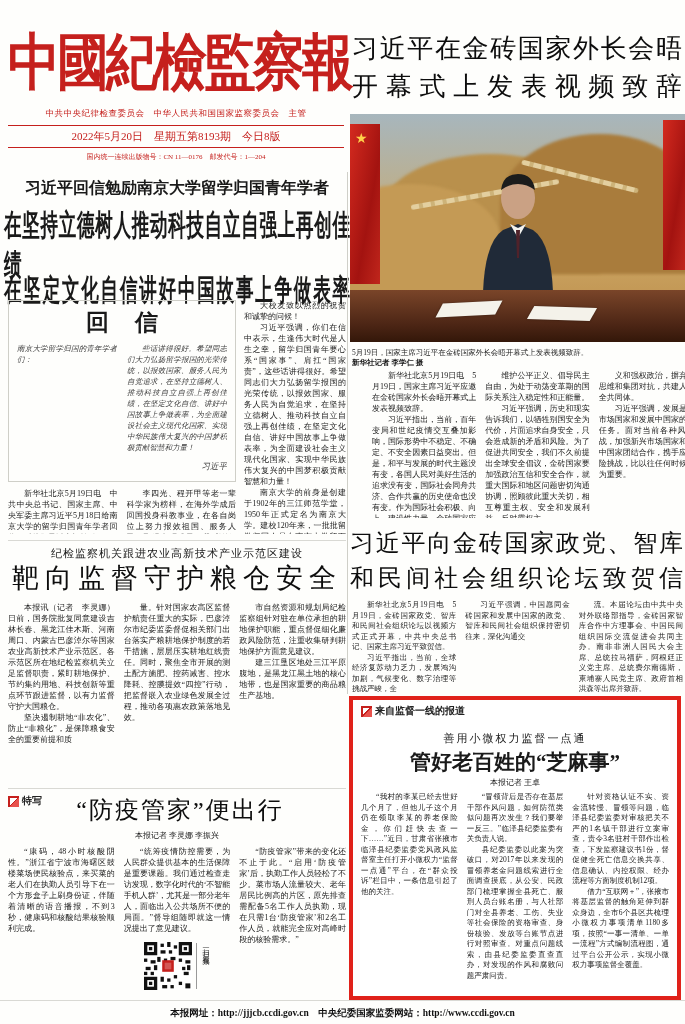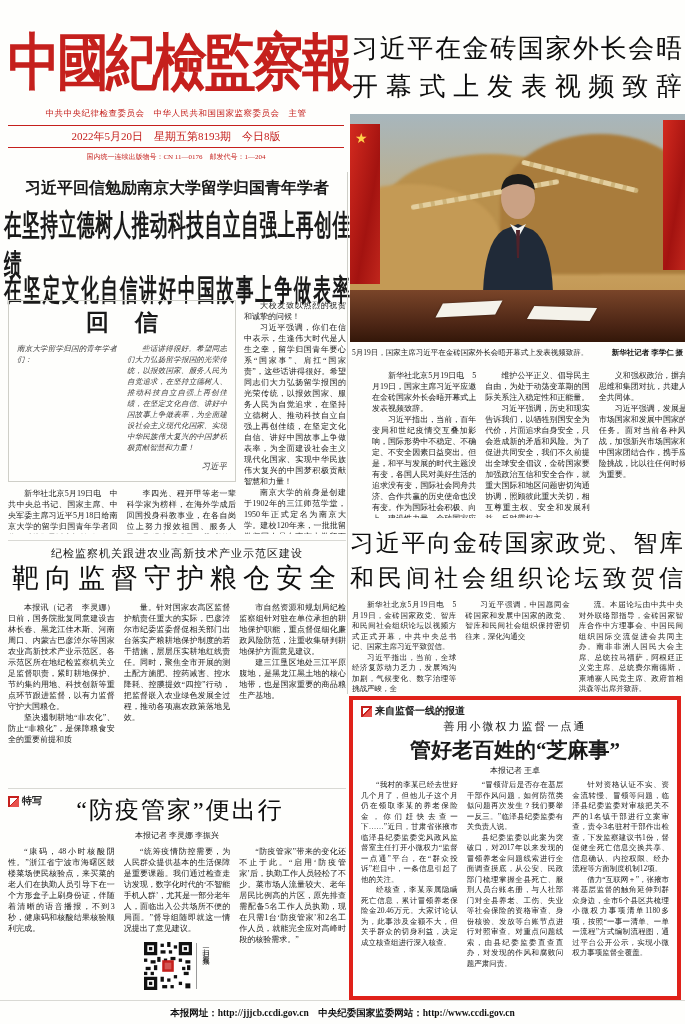--- a/index.html
+++ b/index.html
@@ -33,21 +33,21 @@
   .letter-text{font-style:italic;color:#3c3c3c;font-size:7.5px;line-height:11px;text-align:justify;}
   .sig{text-align:right;font-size:8.5px;margin-top:8px;font-style:italic;}
   
   .tag{display:flex;align-items:center;gap:3px;font-size:10px;font-weight:bold;color:#222;}
   .tag-icon{width:11px;height:11px;background:linear-gradient(135deg,#c5201d 55%,#e8524d 55%);
             display:inline-block;position:relative;}
   .tag-icon::after{content:"";position:absolute;left:2px;top:2px;width:7px;height:7px;
             background:linear-gradient(315deg,transparent 50%,#fff 50%);}
   
   .redbox{border:4px solid #e0211a;background:#fff;box-sizing:border-box;padding:4px 8px;}
-  .box-kicker{text-align:center;font-size:11px;letter-spacing:2px;margin-top:1px;}
+  .box-kicker{text-align:center;font-size:11px;letter-spacing:2px;margin-top:13px;}
   .box-headline{text-align:center;font-size:21px;font-weight:bold;margin:2px 0 1px;}
   .byline{text-align:center;font-size:8px;margin-bottom:4px;}
   
   .photo{overflow:hidden;background:linear-gradient(180deg,#a7b6bd 0%,#c3ad7e 45%,#c79e5c 70%,#b98a45 100%);}
   .mtn{position:absolute;border-radius:50% 50% 0 0;filter:blur(1.5px);}
   .wall{position:absolute;background:repeating-linear-gradient(90deg,#e3cf9f 0 8px,#cdb379 8px 12px);
         height:5px;border-radius:3px;filter:blur(.4px);}
   .flag{background:linear-gradient(100deg,#d42a1f 0%,#a31310 60%,#c0261c 100%);}
   .flag .star{position:absolute;color:#ffd24a;font-size:14px;top:6px;left:5px;}
   .desk{background:linear-gradient(180deg,#7a4529 0%,#4a2414 70%,#331709 100%);}
@@ -98,21 +98,21 @@
       <path d="M30 120 Q32 70 50 58 L65 52 L80 58 Q98 70 100 120 Z" fill="#202a38"></path>
       <path d="M57 52 L65 66 L73 52 L65 56 Z" fill="#f2f2ee"></path>
       <path d="M63 58 L67 58 L66 86 L64 86 Z" fill="#50222a"></path>
     </svg>
 
     <div class="abs desk" style="left:0;bottom:0;width:335px;height:52px;"></div>
     <div class="paper" style="left:90px;bottom:26px;width:58px;height:14px;transform:skewX(-30deg) rotate(-3deg);"></div>
     <div class="paper" style="left:180px;bottom:22px;width:64px;height:13px;transform:skewX(-28deg) rotate(2deg);"></div>
   </div>
 
-  <div class="abs caption" style="left:352px;top:348px;width:331px;">
+  <div class="abs caption" style="left:352px;top:348px;width:331px;flex-direction:column;">
     <span>5月19日，国家主席习近平在金砖国家外长会晤开幕式上发表视频致辞。</span>
     <span style="white-space:nowrap;font-weight:bold;">新华社记者 李学仁 摄</span>
   </div>
 
   <div class="abs cols" style="left:352px;top:370px;width:331px;height:148px;margin-left:20px;">
     <div class="col">
         <p class="para">新华社北京5月19日电　5月19日，国家主席习近平应邀在金砖国家外长会晤开幕式上发表视频致辞。</p>
         <p class="para">习近平指出，当前，百年变局和世纪疫情交互叠加影响，国际形势中不稳定、不确定、不安全因素日益突出。但是，和平与发展的时代主题没有变，各国人民对美好生活的追求没有变，国际社会同舟共济、合作共赢的历史使命也没有变。作为国际社会积极、向上、建设性力量，金砖国家应坚定信念，直面风浪，以实际行动促进和平发展、</p>
       </div>
     <div class="col">
@@ -147,21 +147,20 @@
     <div class="tag">
       <span class="tag-icon"></span>
       <span>来自监督一线的报道</span>
     </div>
     <div class="box-kicker">善用小微权力监督一点通</div>
     <div class="box-headline">管好老百姓的“芝麻事”</div>
     <div class="byline">本报记者 王卓</div>
     <div class="cols" style="height:196px;">
       <div class="col smallcol">
           <p class="para">“我村的李某已经去世好几个月了，但他儿子这个月仍在领取李某的养老保险金，你们赶快去查一下……”近日，甘肃省张掖市临泽县纪委监委党风政风监督室主任打开小微权力“监督一点通”平台，在“群众投诉”栏目中，一条信息引起了他的关注。</p>
-          <p class="para">经核查，李某亲属隐瞒死亡信息，累计冒领养老保险金20.46万元。大家讨论认为，此事涉及金额不大，但关乎群众的切身利益，决定成立核查组进行深入核查。</p>
         </div>
       <div class="col smallcol">
           <p class="para">“冒领背后是否存在基层干部作风问题，如何防范类似问题再次发生？我们要举一反三。”临泽县纪委监委有关负责人说。</p>
           <p class="para">县纪委监委以此案为突破口，对2017年以来发现的冒领养老金问题线索进行全面调查摸底，从公安、民政部门梳理掌握全县死亡、服刑人员台账名册，与人社部门对全县养老、工伤、失业等社会保险的资格审查、身份核验、发放等台账节点进行对照审查。对重点问题线索，由县纪委监委直查直办，对发现的作风和腐败问题严肃问责。</p>
         </div>
       <div class="col smallcol">
           <p class="para">针对资格认证不实、资金流转慢、冒领等问题，临泽县纪委监委对审核把关不严的1名镇干部进行立案审查，责令3名驻村干部作出检查，下发监察建议书1份，督促健全死亡信息交换共享、信息确认、内控权限、经办流程等方面制度机制12项。</p>
           <p class="para">借力“互联网＋”，张掖市将基层监督的触角延伸到群众身边，全市6个县区共梳理小微权力事项清单1180多项，按照“一事一清单、一单一流程”方式编制流程图，通过平台公开公示，实现小微权力事项监督全覆盖。</p>
         </div>
     </div>

